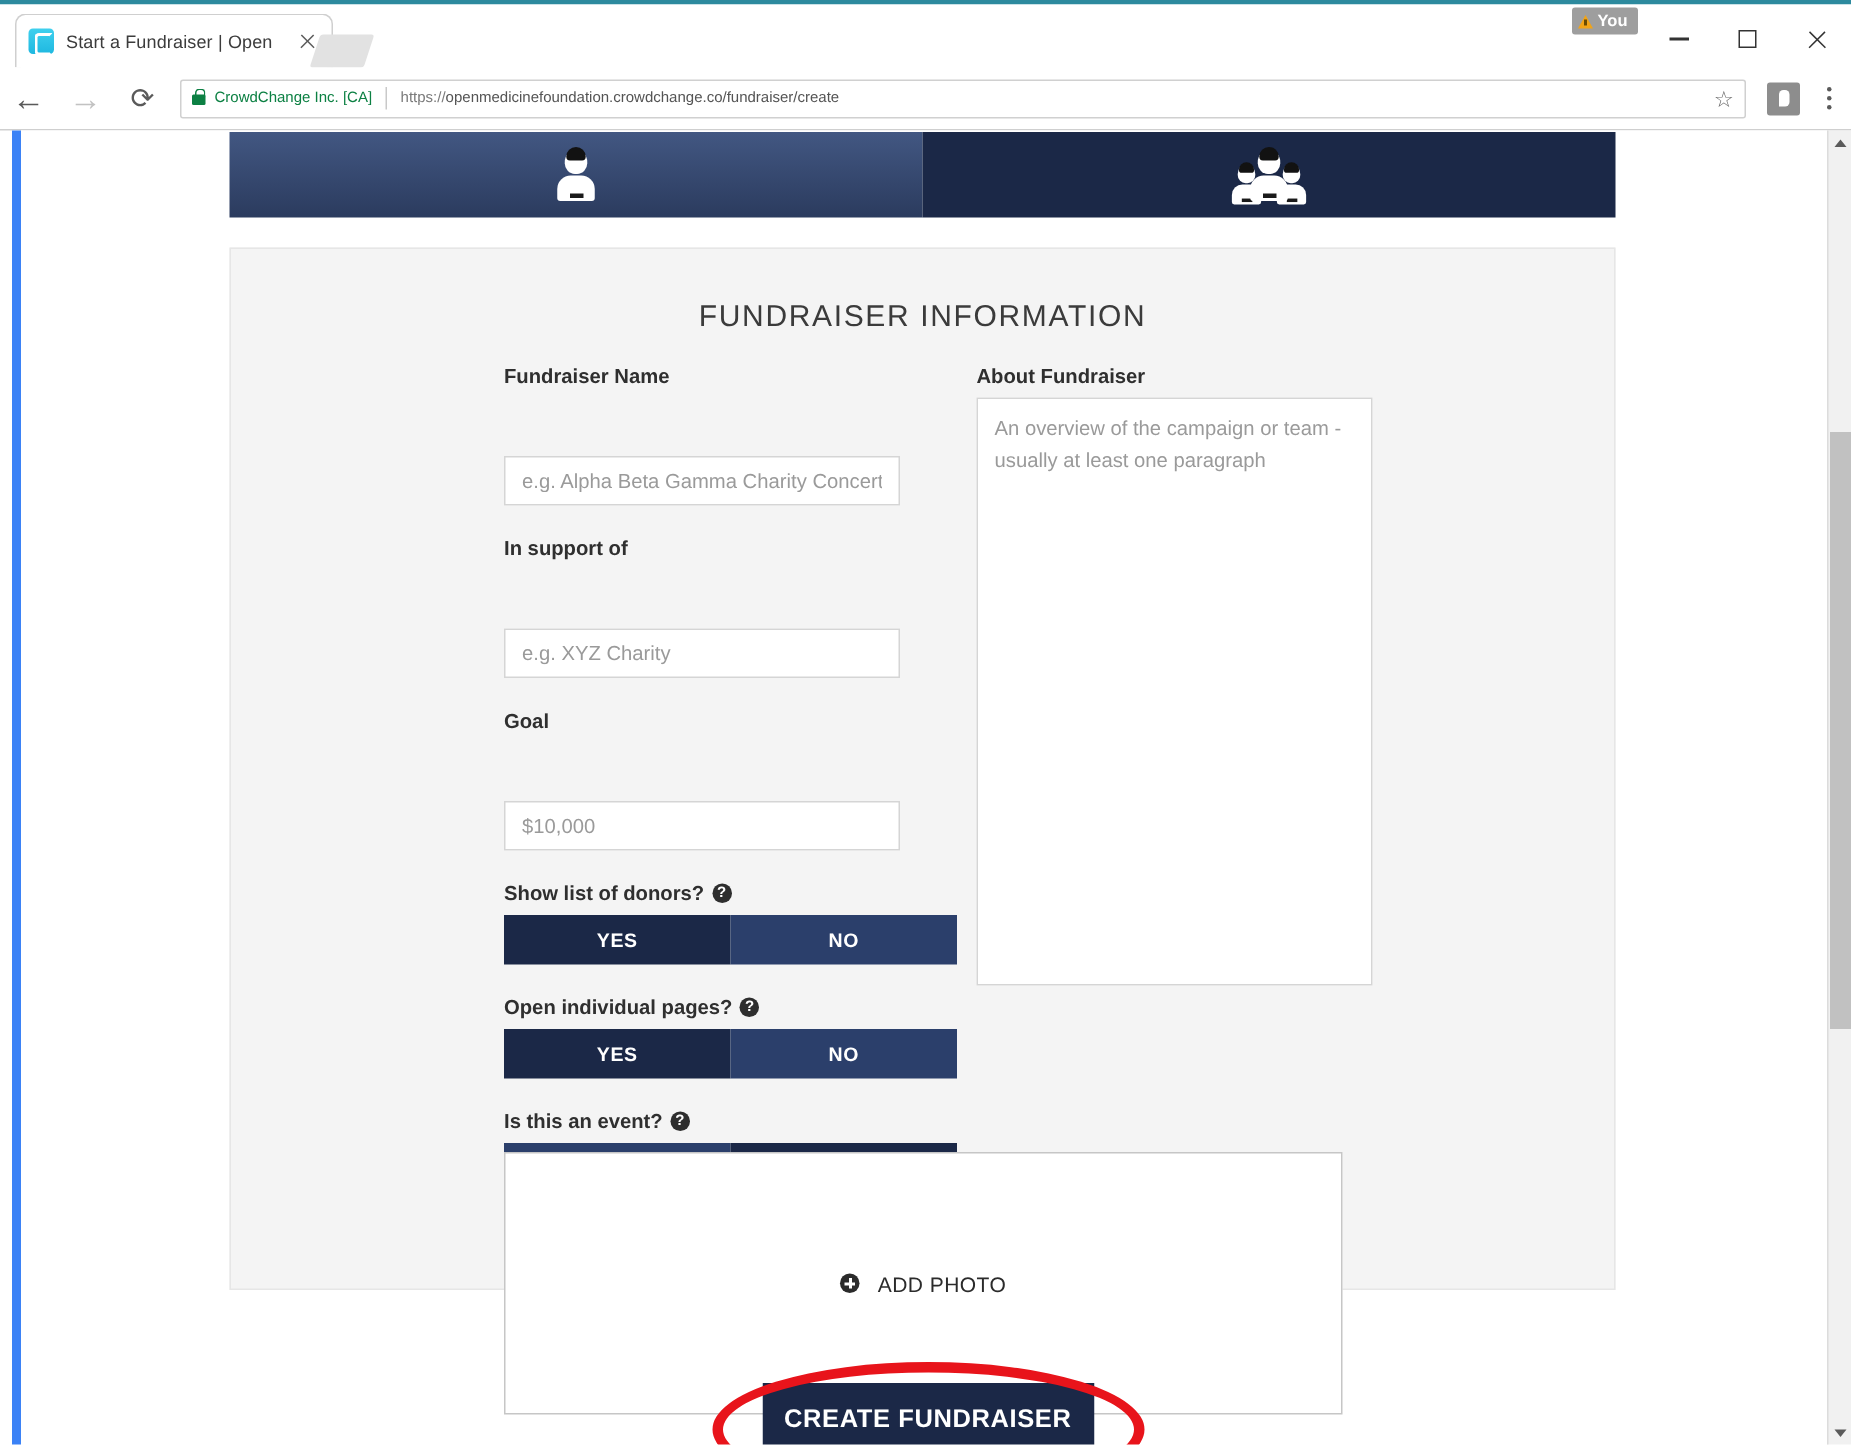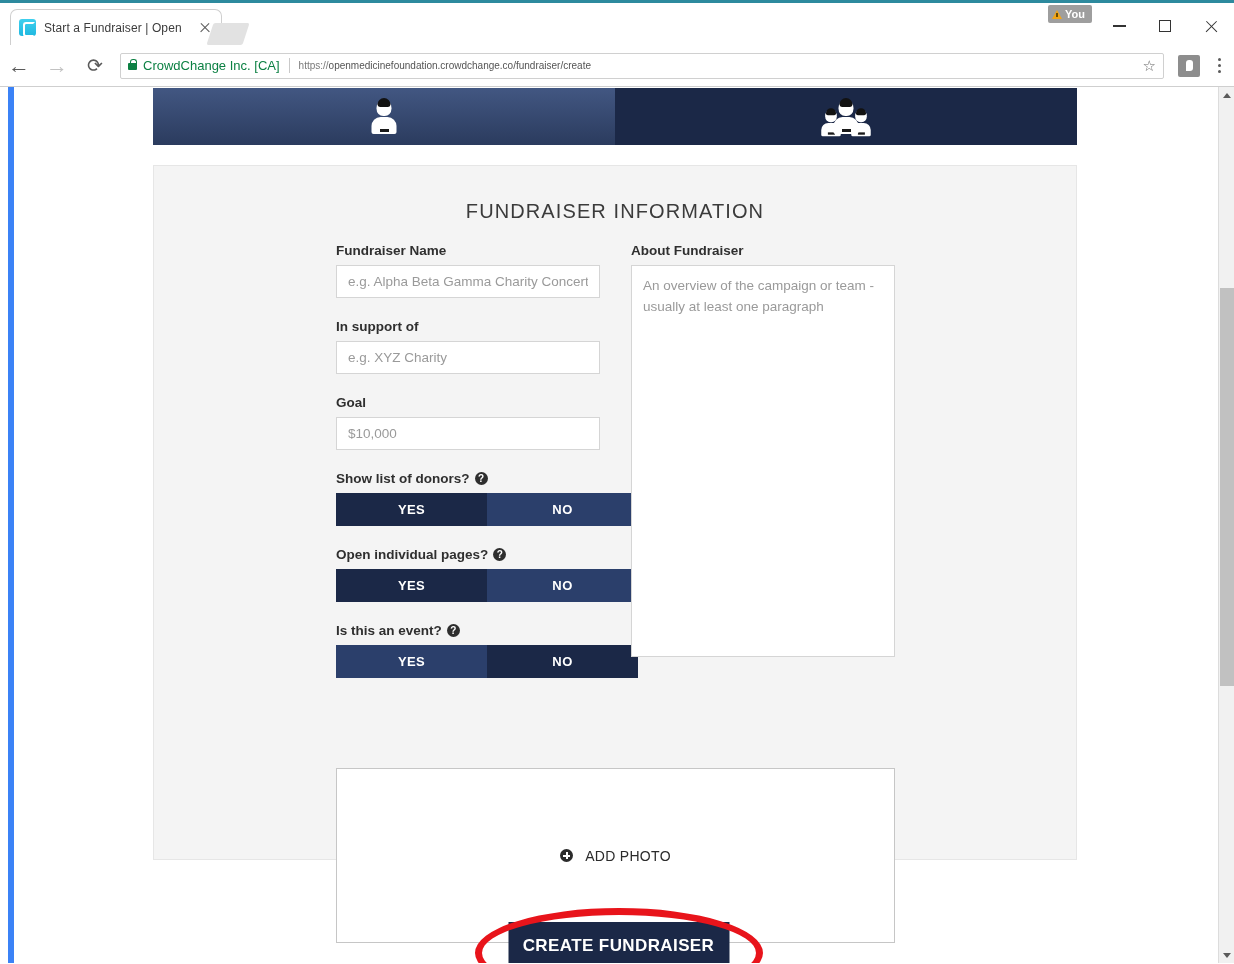--- a/index.html
+++ b/index.html
@@ -111,21 +111,21 @@
   }
   .lock {
     width: 9px; height: 7px; background: #0c8043; border-radius: 1px;
     position: relative; flex: 0 0 9px; margin-right: 6px; margin-top: 2px;
   }
   .lock::before {
     content: ""; position: absolute; left: 2px; top: -4px;
     width: 5px; height: 5px; border: 1.5px solid #0c8043;
     border-bottom: none; border-radius: 3px 3px 0 0;
   }
-  .site-name { font-size: 13px; color: #0c8043; white-space: nowrap; }
+  .site-name { font-size: 10px; color: #0c8043; white-space: nowrap; }
   .omni-sep { width: 1px; height: 15px; background: #c9c9c9; margin: 0 9px; }
   .omni-url { font-size: 10px; color: #545454; white-space: nowrap; overflow: hidden; flex: 1; }
   .omni-url .scheme { color: #7a7a7a; }
   .star-icon { font-size: 15px; color: #6b6b6b; margin-left: 6px; cursor: pointer; }
 
   .ext-icon {
     width: 22px; height: 22px; background: #8d8d8d; border-radius: 2px;
     margin: 0 4px 0 8px; display: flex; align-items: center; justify-content: center;
     cursor: pointer;
   }
@@ -197,33 +197,33 @@
     background: #f4f4f4; border: 1px solid #e6e6e6;
   }
 
   .panel-title {
     position: absolute; left: 0; top: 34px; width: 100%;
     text-align: center; font-size: 20px; color: #3b3b3b;
     letter-spacing: 1.1px; font-weight: 400;
   }
 
   .col-left  { position: absolute; left: 182px; top: 77px; width: 264px; }
-  .col-right { position: absolute; left: 477px; top: 77px; width: 264px; }
+  .col-right { position: absolute; left: 497px; top: 77px; width: 264px; }
 
   .field-label {
     font-size: 13.5px; font-weight: 700; color: #2f2f2f;
     margin-bottom: 7px; display: flex; align-items: center; gap: 5px;
   }
   .field-label.spaced { margin-top: 21px; }
 
   .text-input {
     width: 264px; height: 33px;
     border: 1px solid #d5d5d5; background: #ffffff;
     padding: 0 11px; font-size: 13.5px; color: #2f2f2f;
-    font-family: "Liberation Sans", sans-serif; outline: none;
+    font-family: "Liberation Sans", sans-serif; outline: none; margin-top: 39px;
   }
   .text-input::placeholder { color: #9a9a9a; }
 
   .textarea {
     width: 264px; height: 392px;
     border: 1px solid #d5d5d5; background: #ffffff;
     padding: 10px 11px; font-size: 13.5px; color: #2f2f2f; resize: none;
     font-family: "Liberation Sans", sans-serif; line-height: 1.55; outline: none;
   }
   .textarea::placeholder { color: #9a9a9a; }

